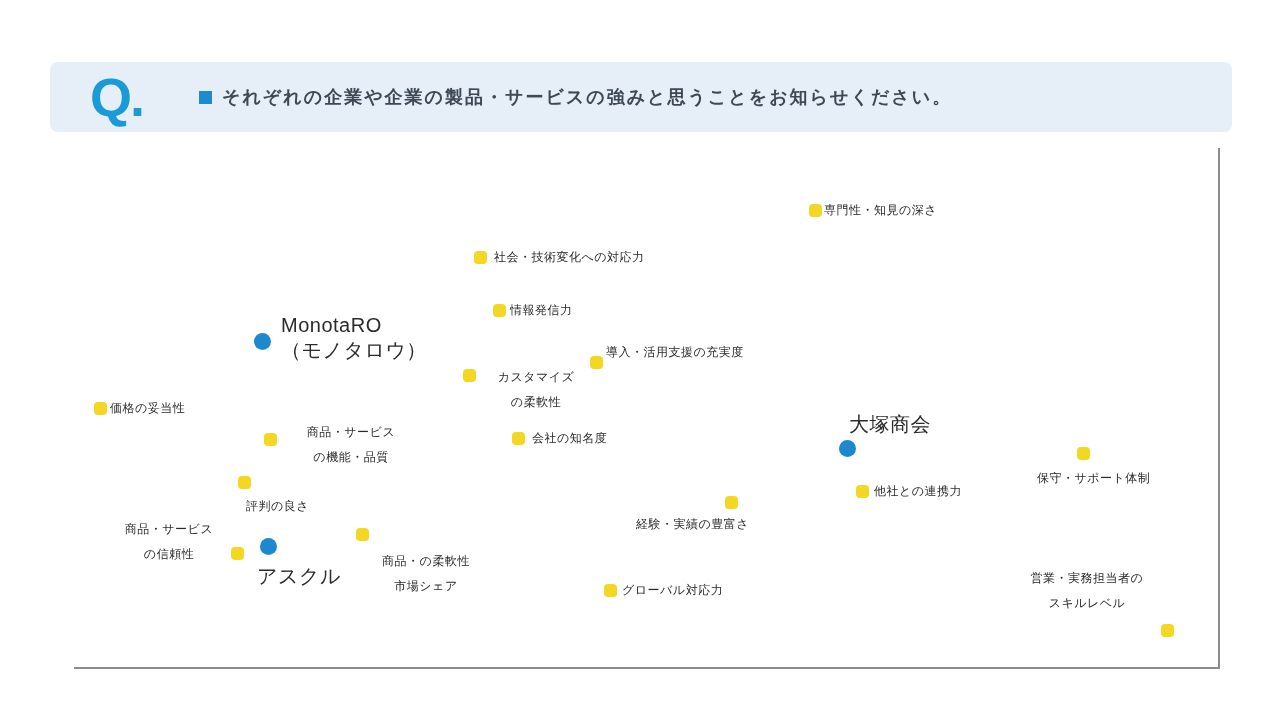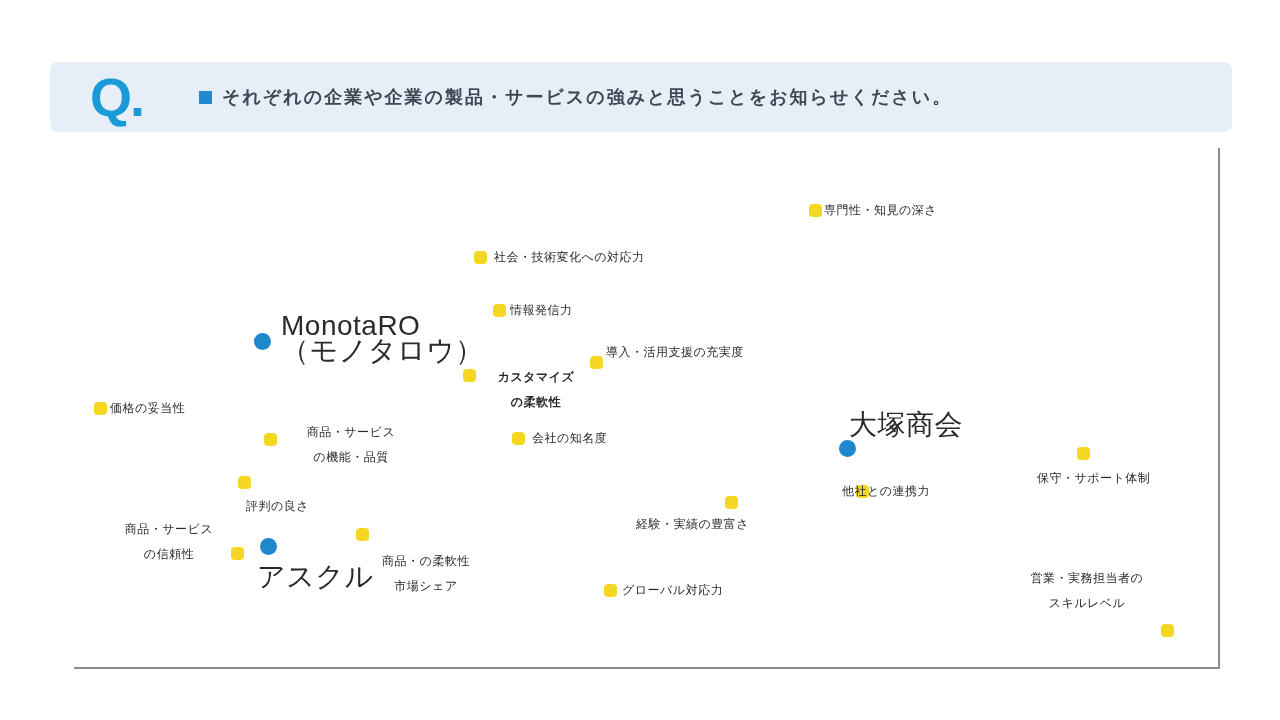--- a/index.html
+++ b/index.html
@@ -70,21 +70,21 @@
   }
   .point-label {
     position: absolute;
     font-size: 12px;
     line-height: 25px;
     font-weight: 500;
     color: #2b2b2b;
     white-space: nowrap;
     letter-spacing: 0.5px;
   }
-  .point-label.company { font-size: 28px; }
+  .point-label.company { font-size: 20px; }
   .point-label .lbl-line { display: block; }
 </style>
 </head>
 <body>
 
 <div class="header-band">
   <div class="q-mark">Q.</div>
   <span class="q-bullet"></span>
   <div class="q-text">それぞれの企業や企業の製品・サービスの強みと思うことをお知らせください。</div>
 </div>
@@ -115,21 +115,21 @@
     </div>
     <div class="marker marker-rounded-square" style="background: rgb(244, 215, 34); left: 492.5px; top: 303.5px;"></div>
     <div class="point-label" style="left: 510px; top: 298px; text-align: left;">
       <span class="lbl-line">情報発信力</span>
     </div>
     <div class="marker marker-rounded-square" style="background: rgb(244, 215, 34); left: 589.5px; top: 355.5px;"></div>
     <div class="point-label" style="left: 606px; top: 340px; text-align: left;">
       <span class="lbl-line">導入・活用支援の充実度</span>
     </div>
     <div class="marker marker-rounded-square" style="background: rgb(244, 215, 34); left: 462.5px; top: 368.5px;"></div>
-    <div class="point-label" style="left: 477px; top: 365px; text-align: center; width: 118px; font-weight: bold;">
+    <div class="point-label" style="left: 477px; top: 365px; text-align: center; width: 118px;">
       <span class="lbl-line">カスタマイズ</span>
       <span class="lbl-line">の柔軟性</span>
     </div>
     <div class="marker marker-rounded-square" style="background: rgb(244, 215, 34); left: 93.5px; top: 401.5px;"></div>
     <div class="point-label" style="left: 110px; top: 396px; text-align: left;">
       <span class="lbl-line">価格の妥当性</span>
     </div>
     <div class="marker marker-rounded-square" style="background: rgb(244, 215, 34); left: 263.5px; top: 432.5px;"></div>
     <div class="point-label" style="left: 280px; top: 420px; text-align: center; width: 142px;">
       <span class="lbl-line">商品・サービス</span>
@@ -141,21 +141,21 @@
     </div>
     <div class="marker marker-rounded-square" style="background: rgb(244, 215, 34); left: 511.5px; top: 431.5px;"></div>
     <div class="point-label" style="left: 532px; top: 426px; text-align: left;">
       <span class="lbl-line">会社の知名度</span>
     </div>
     <div class="marker marker-rounded-square" style="background: rgb(244, 215, 34); left: 1076.5px; top: 446.5px;"></div>
     <div class="point-label" style="left: 1037px; top: 466px; text-align: left;">
       <span class="lbl-line">保守・サポート体制</span>
     </div>
     <div class="marker marker-rounded-square" style="background: rgb(244, 215, 34); left: 855.5px; top: 484.5px;"></div>
-    <div class="point-label" style="left: 842px; top: 479px; text-align: left;">
+    <div class="point-label" style="left: 874px; top: 479px; text-align: left;">
       <span class="lbl-line">他社との連携力</span>
     </div>
     <div class="marker marker-rounded-square" style="background: rgb(244, 215, 34); left: 724.5px; top: 495.5px;"></div>
     <div class="point-label" style="left: 636px; top: 512px; text-align: left;">
       <span class="lbl-line">経験・実績の豊富さ</span>
     </div>
     <div class="marker marker-rounded-square" style="background: rgb(244, 215, 34); left: 230.5px; top: 546.5px;"></div>
     <div class="point-label" style="left: 99px; top: 517px; text-align: center; width: 140px;">
       <span class="lbl-line">商品・サービス</span>
       <span class="lbl-line">の信頼性</span>

